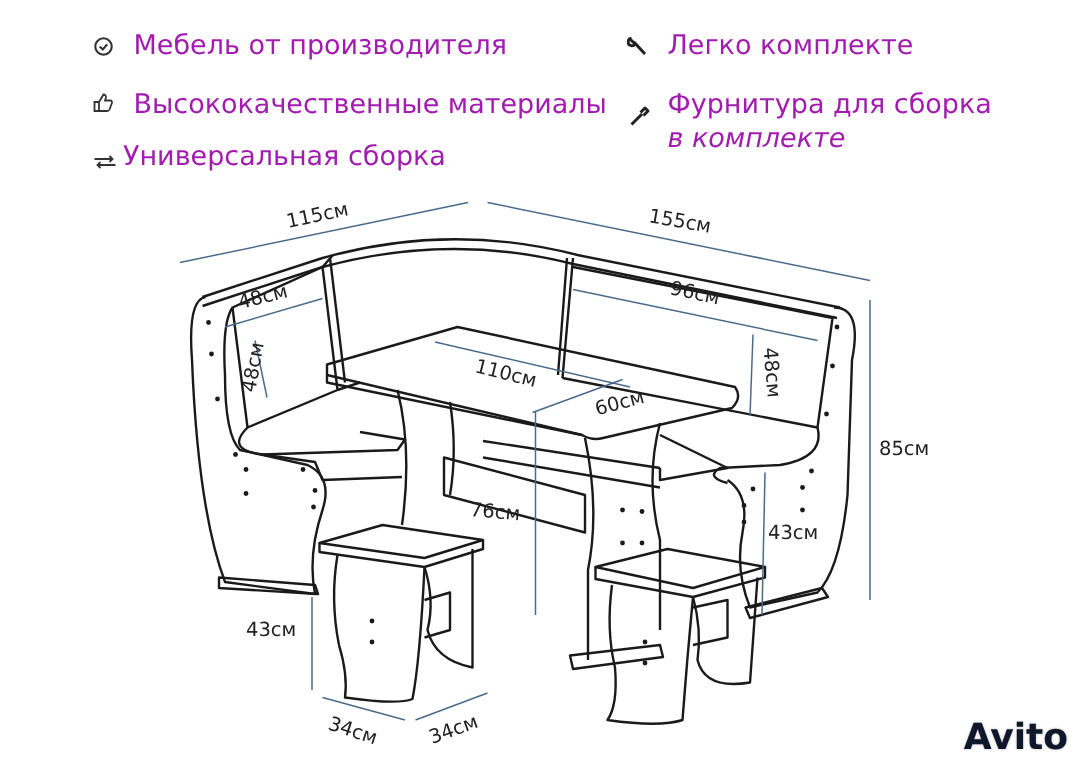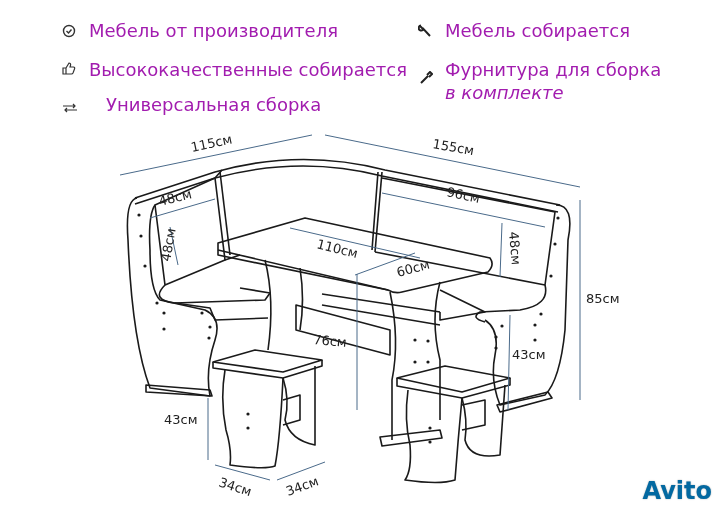--- a/index.html
+++ b/index.html
@@ -1,53 +1,53 @@
 <!DOCTYPE html>
 <html><head>
 <meta charset="utf-8">
 <style>
   html,body{margin:0;padding:0;background:#fff;}
   body{width:720px;height:511px;position:relative;overflow:hidden;font-family:"DejaVu Sans","Liberation Sans",sans-serif;color:#222;}
   .feat{position:absolute;font-size:18px;line-height:22px;color:#a21caf;white-space:nowrap;}
   .ico{position:absolute;width:16px;height:16px;}
   svg.draw{position:absolute;left:0;top:0;}
   .dim{font-family:"DejaVu Sans","Liberation Sans",sans-serif;font-size:13px;fill:#222;}
-  .avito{position:absolute;right:8px;bottom:6px;font-family:"DejaVu Sans",sans-serif;font-weight:bold;font-size:24px;color:#0369a1;text-shadow:0 0 2px #ccc,0 0 1px #bbb;}
+  .avito{position:absolute;right:8px;bottom:6px;font-family:"DejaVu Sans",sans-serif;font-weight:bold;font-size:24px;color:#0f172a;text-shadow:0 0 2px #ccc,0 0 1px #bbb;}
 </style>
 </head>
 <body>
 
 <span class="ico" style="left:62px;top:23px;">
   <svg width="14" height="14" viewBox="0 0 14 14">
       <circle cx="7" cy="7" r="5.5" fill="none" stroke="#333" stroke-width="1.4"></circle>
       <path d="M4.5 7l2 2 3-3.5" fill="none" stroke="#333" stroke-width="1.4"></path>
     </svg>
 </span>
 <span class="feat" style="left:89px;top:20px;">Мебель от производителя</span>
 
 <span class="ico" style="left:61px;top:61px;">
   <svg width="15" height="15" viewBox="0 0 15 15">
       <path d="M2 7h3v6H2z M5 7l3-5c1 0 2 1 1.5 2.5L9 6h3.5c1 0 1.5 1 1 2l-1.5 4c-.3.7-1 1-1.6 1H5" fill="none" stroke="#333" stroke-width="1.2"></path>
     </svg>
 </span>
-<span class="feat" style="left:89px;top:59px;">Высококачественные собирается</span>
+<span class="feat" style="left:89px;top:59px;">Высококачественные материалы</span>
 
 <span class="ico" style="left:62px;top:98px;">
   <svg width="16" height="10" viewBox="0 0 16 10">
       <path d="M1 3h12 M11 1l2 2-2 2 M15 7H3 M5 5L3 7l2 2" fill="none" stroke="#333" stroke-width="1.2"></path>
     </svg>
 </span>
-<span class="feat" style="left:106px;top:94px;">Универсальная сборка</span>
+<span class="feat" style="left:82px;top:94px;">Универсальная сборка</span>
 
 <span class="ico" style="left:418px;top:23px;">
   <svg width="14" height="14" viewBox="0 0 14 14">
       <path d="M2 2l3 3 M3 1.5a2.5 2.5 0 1 0 2.5 3.5L12 12" fill="none" stroke="#222" stroke-width="2"></path>
     </svg>
 </span>
-<span class="feat" style="left:445px;top:20px;">Мебель собирается</span>
+<span class="feat" style="left:445px;top:20px;">Легко комплекте</span>
 
 <span class="ico" style="left:419px;top:70px;">
   <svg width="14" height="14" viewBox="0 0 14 14">
       <path d="M2 12L9 5 M8 4l3-3 2 2-3 3" fill="none" stroke="#222" stroke-width="2"></path>
     </svg>
 </span>
 <span class="feat" style="left:445px;top:59px;">Фурнитура для сборка</span>
 <span class="feat" style="left:445px;top:82px;font-style:italic;">в комплекте</span>
 
 <svg class="draw" width="720" height="511" viewBox="0 0 720 511">

